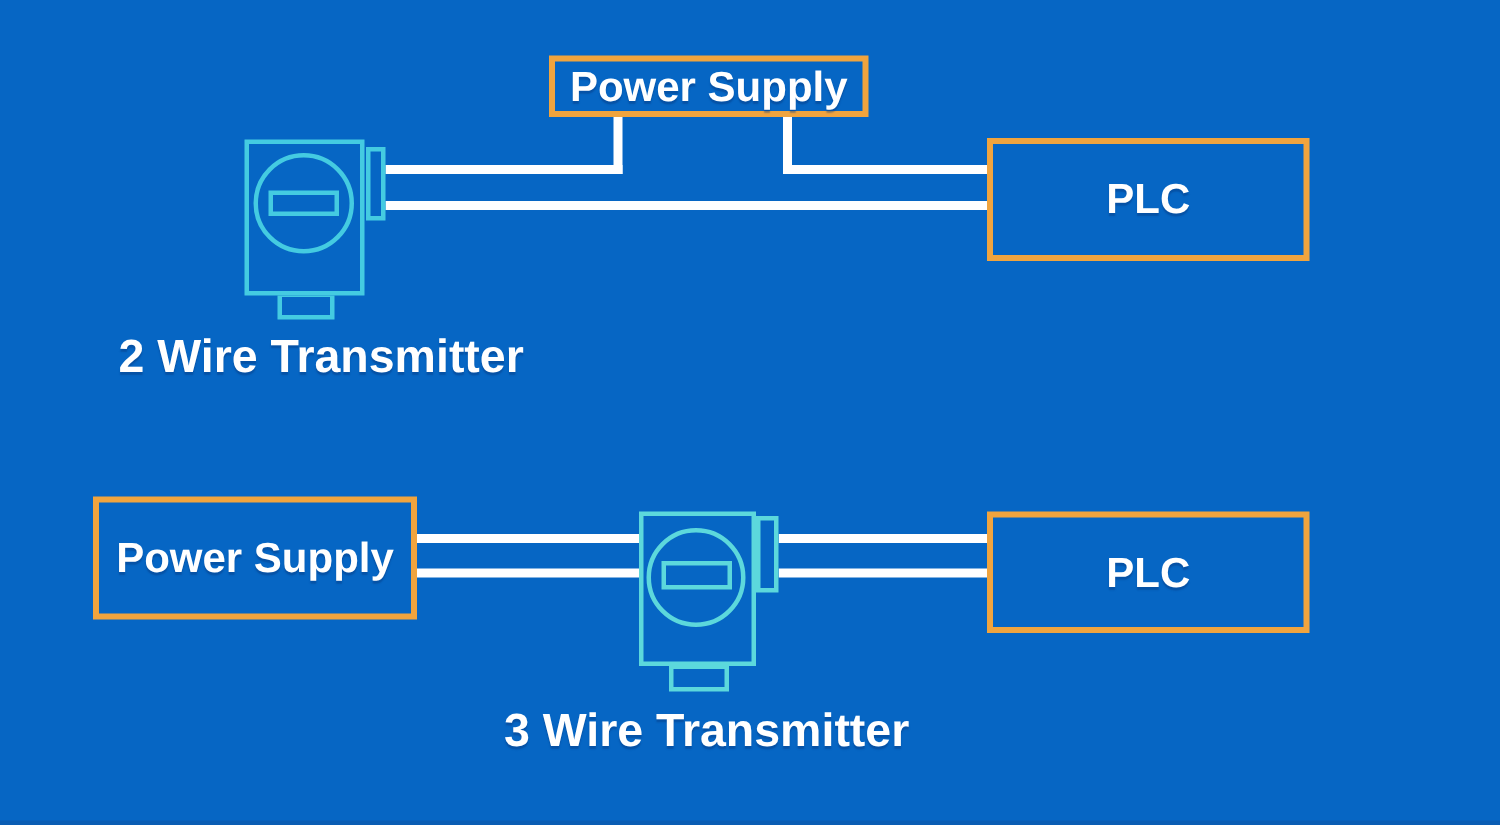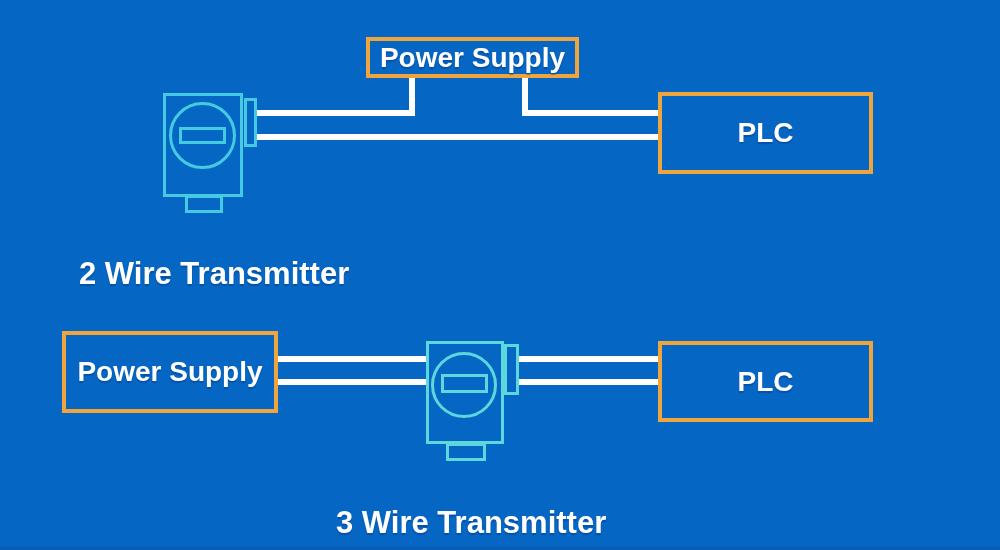--- a/index.html
+++ b/index.html
@@ -41,21 +41,20 @@
   }
   .diagram-label {
     position: absolute;
     color: #FFFFFF;
     font-weight: bold;
     font-size: 31px;
     line-height: 1;
     white-space: nowrap;
     text-shadow: 0 2px 1px rgba(7,58,128,0.45);
     z-index: 2;
-    margin-top: 36px;
   }
   
   #two-wire .tx { border: 3px solid #44CBE1; }
   #two-wire [data-name="transmitter-body"]           { left:163px; top:93px;  width:80px; height:104px; background:#0666C4; }
   #two-wire [data-name="transmitter-dial"]           { left:169px; top:102px; width:67px; height:67px; border-radius:50%; background:transparent; z-index:3; }
   #two-wire [data-name="transmitter-display"]        { left:179px; top:127px; width:47px; height:17px; background:transparent; z-index:4; }
   #two-wire [data-name="transmitter-terminal-block"] { left:244px; top:98px;  width:13px; height:49px; background:#0666C4; z-index:3; }
   #two-wire [data-name="transmitter-neck"]           { left:185px; top:195px; width:38px; height:18px; background:#0666C4; z-index:1; }
   
   #two-wire [data-name="wire-transmitter-to-supply"]      { left:256px; top:110px; width:159px; height:6px; }

